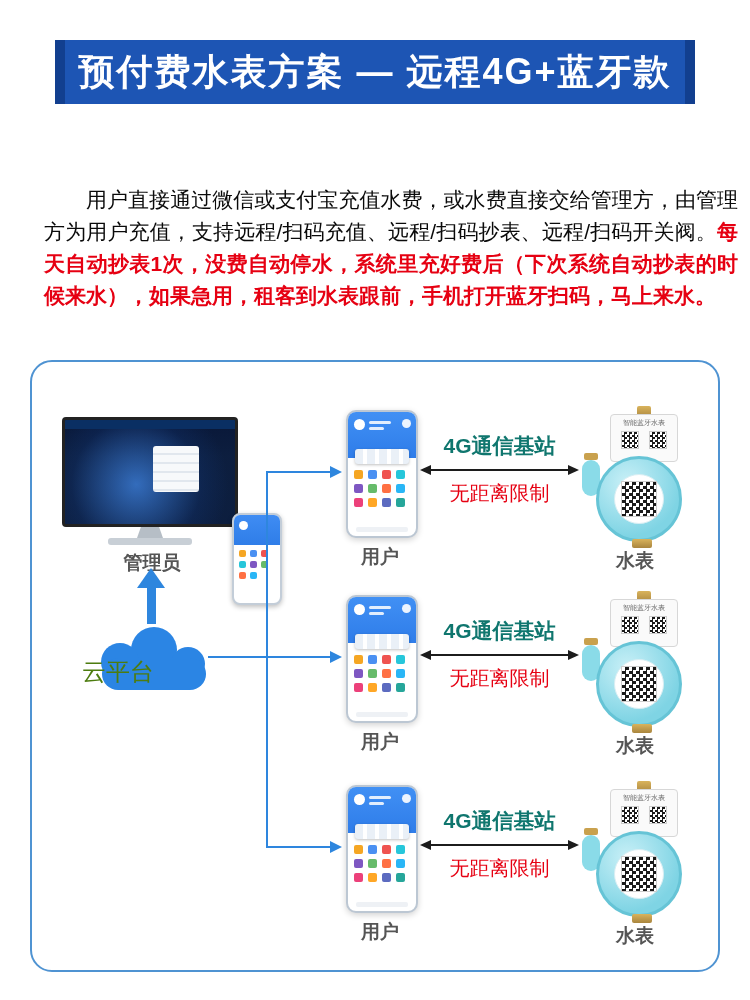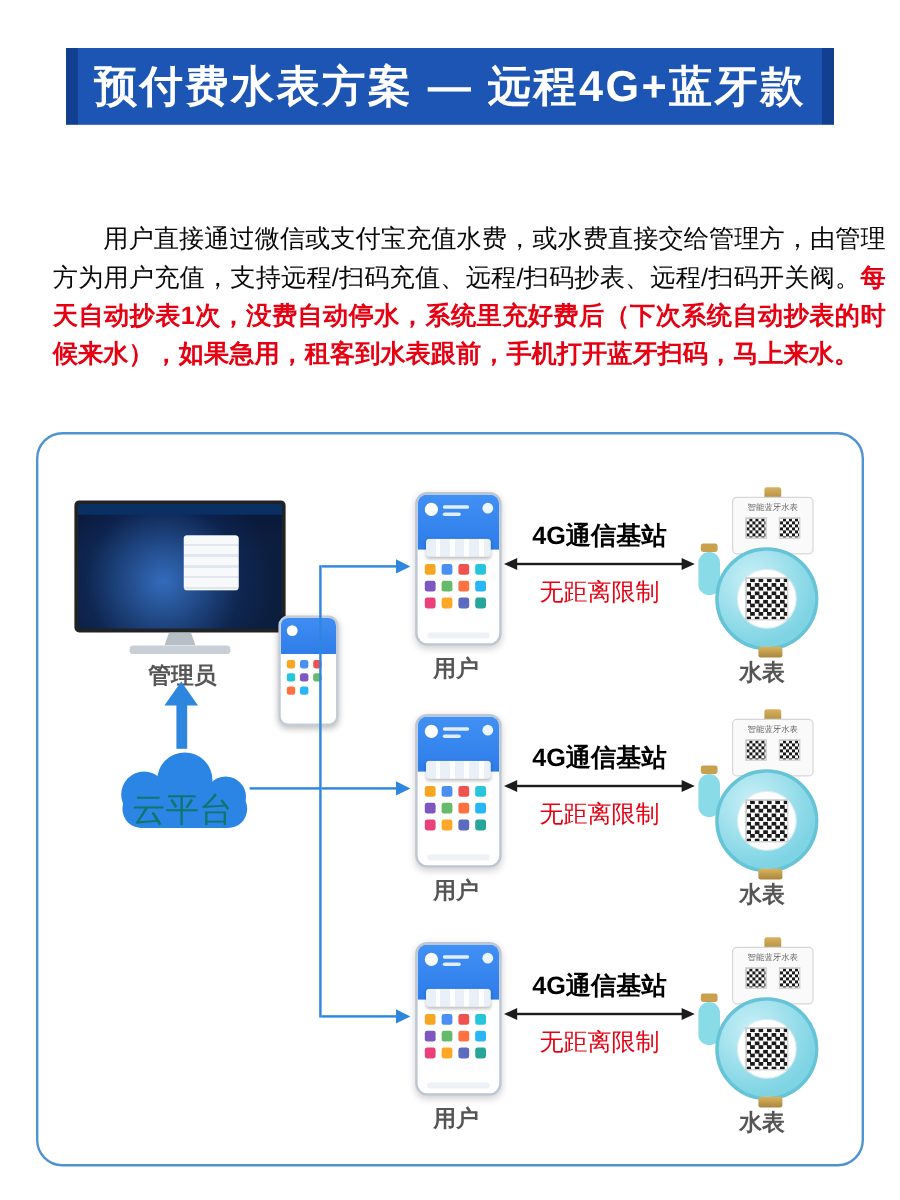--- a/index.html
+++ b/index.html
@@ -41,21 +41,21 @@
 
   .miniphone{position:absolute;left:200px;top:151px;width:46px;height:88px;background:#fff;
     border:2px solid #c3cdd8;border-radius:8px;box-shadow:0 2px 5px rgba(0,0,0,.25);overflow:hidden;}
   .mp-header{height:30px;background:linear-gradient(180deg,#3f8cf3,#2f7de8);position:relative;}
   .mp-avatar{position:absolute;left:5px;top:6px;width:9px;height:9px;border-radius:50%;background:#fff;}
   .mp-grid{display:flex;flex-wrap:wrap;gap:4px;padding:5px 5px;}
   .mp-grid i{width:7px;height:7px;border-radius:2px;}
 
   
   .cloud{position:absolute;left:50px;top:262px;width:140px;height:68px;}
-  .cloud-label{position:absolute;left:0;top:32px;width:100%;text-align:center;color:#0f766e;font-size:28px;}
+  .cloud-label{position:absolute;left:0;top:32px;width:100%;color:#4d7c0f;font-size:24px;}
   .up-shaft{position:absolute;left:115px;top:224px;width:9px;height:38px;background:var(--accent-blue,#2e86de);}
   .up-head{position:absolute;left:105px;top:206px;width:0;height:0;
     border-left:14px solid transparent;border-right:14px solid transparent;
     border-bottom:20px solid var(--accent-blue,#2e86de);}
   .h-line,.v-line{position:absolute;background:var(--accent-blue,#2e86de);}
   .r-arrow{position:absolute;width:0;height:0;border-top:6px solid transparent;border-bottom:6px solid transparent;
     border-left:12px solid var(--accent-blue,#2e86de);}
 
   
   .phone{position:absolute;width:68px;height:124px;background:#fff;border:2px solid #bcc7d3;border-radius:10px;
@@ -75,21 +75,21 @@
 
   .icon-grid i:nth-child(12n+1){background:#f5a623;} .icon-grid i:nth-child(12n+2){background:#4a90f2;}
   .icon-grid i:nth-child(12n+3){background:#ef5350;} .icon-grid i:nth-child(12n+4){background:#26c6da;}
   .icon-grid i:nth-child(12n+5){background:#7e57c2;} .icon-grid i:nth-child(12n+6){background:#66bb6a;}
   .icon-grid i:nth-child(12n+7){background:#ff7043;} .icon-grid i:nth-child(12n+8){background:#29b6f6;}
   .icon-grid i:nth-child(12n+9){background:#ec407a;} .icon-grid i:nth-child(12n+10){background:#ffa726;}
   .icon-grid i:nth-child(12n+11){background:#5c6bc0;} .icon-grid i:nth-child(12n+12){background:#26a69a;}
 
   
   .link{position:absolute;left:389px;width:157px;display:flex;flex-direction:column;align-items:center;gap:5px;}
-  .station{font-size:21px;font-weight:bold;color:#000000;white-space:nowrap;}
+  .station{font-size:21px;font-weight:bold;color:#0f766e;white-space:nowrap;}
   .dblarrow{position:relative;width:100%;height:10px;}
   .dblarrow::before{content:"";position:absolute;left:6px;right:6px;top:4px;height:2px;background:#1c1c1c;}
   .ah-l{position:absolute;left:-1px;top:0;width:0;height:0;border-top:5px solid transparent;
     border-bottom:5px solid transparent;border-right:11px solid #1c1c1c;}
   .ah-r{position:absolute;right:-1px;top:0;width:0;height:0;border-top:5px solid transparent;
     border-bottom:5px solid transparent;border-left:11px solid #1c1c1c;}
   .limit{font-size:20px;font-weight:normal;color:var(--highlight-red,#e60012);white-space:nowrap;}
 
   
   .meter{position:absolute;width:110px;height:142px;}

